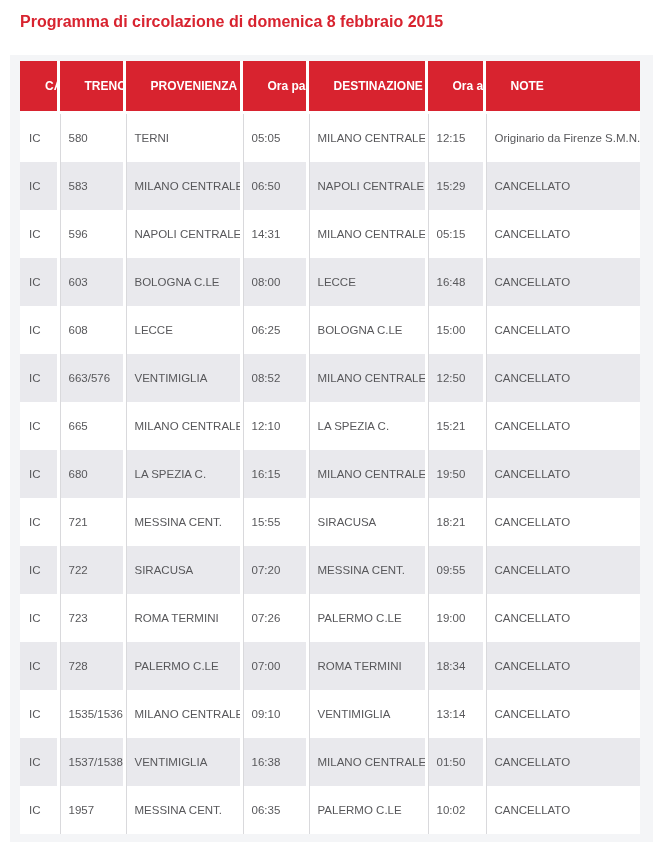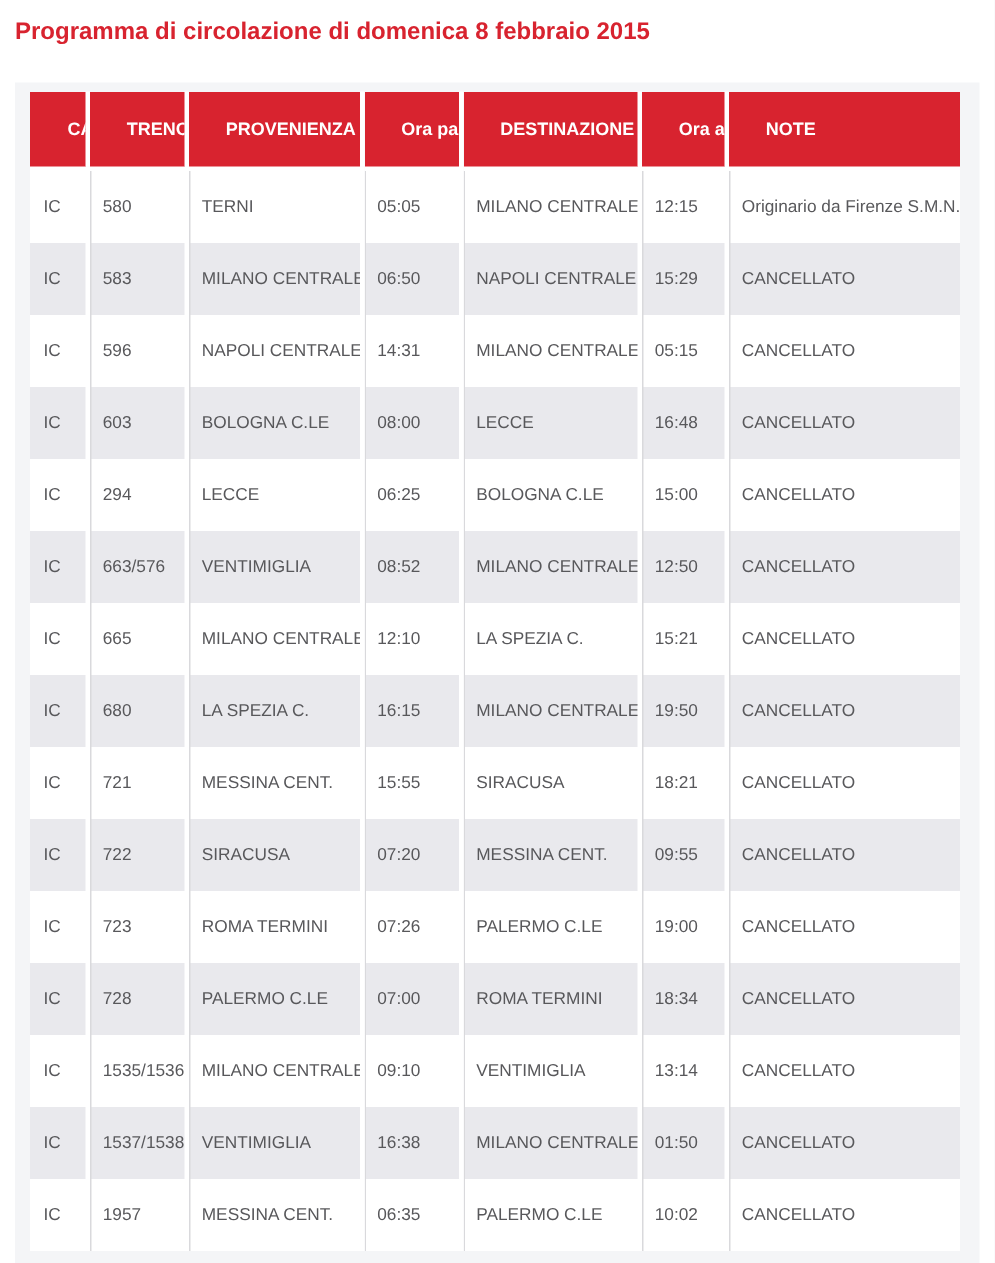--- a/index.html
+++ b/index.html
@@ -7,21 +7,21 @@
     padding: 0;
   }
   body {
     width: 663px;
     height: 842px;
     overflow: hidden;
     background: #ffffff;
     font-family: "Liberation Sans", sans-serif;
   }
   .page-title {
-    margin: 13px 0 0 10px;
+    margin: 13px 0 0 20px;
     font-size: 16px;
     line-height: 18px;
     font-weight: bold;
     color: var(--title-text, #d8232f);
   }
   .table-wrapper {
     margin: 24px 10px 0 10px;
     background: var(--wrapper-bg, #f4f5f7);
     padding: 6px 13px 8px 10px;
     box-sizing: border-box;
@@ -131,21 +131,21 @@
             <td>IC</td>
             <td>603</td>
             <td>BOLOGNA C.LE</td>
             <td>08:00</td>
             <td>LECCE</td>
             <td>16:48</td>
             <td>CANCELLATO</td>
           </tr>
           <tr>
             <td>IC</td>
-            <td>294</td>
+            <td>608</td>
             <td>LECCE</td>
             <td>06:25</td>
             <td>BOLOGNA C.LE</td>
             <td>15:00</td>
             <td>CANCELLATO</td>
           </tr>
           <tr>
             <td>IC</td>
             <td>663/576</td>
             <td>VENTIMIGLIA</td>

